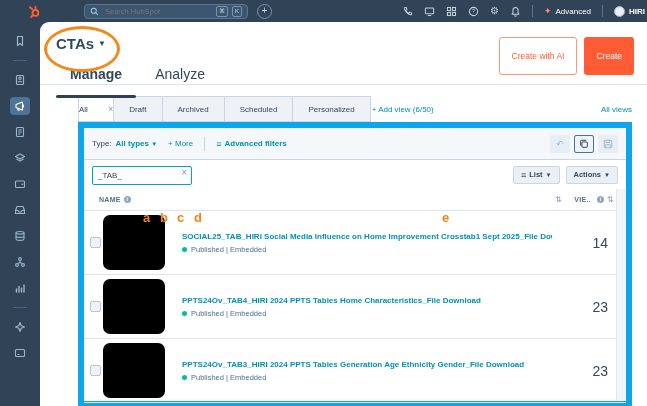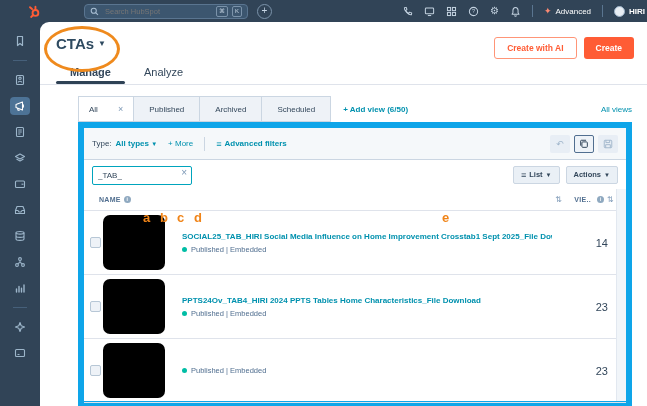--- a/index.html
+++ b/index.html
@@ -35,35 +35,35 @@
   .sdiv{width:14px;height:1px;background:#46607a;margin:2px 0}
 
   
   .main{position:absolute;left:40px;top:22px;right:0;bottom:0;background:#fff;border-top-left-radius:9px}
   .titlewrap{position:absolute;left:16px;top:13px;display:flex;align-items:center;gap:4px;color:#2e4a60}
   .title{font-size:15px;font-weight:bold}
   .tcaret{font-size:8px}
   .ellipse{position:absolute;left:4px;top:4px;width:70px;height:40px;border:3px solid #ef8a1d;border-radius:50%;pointer-events:none;z-index:5}
 
   .hdrbtns{position:absolute;right:13px;top:15px;display:flex;gap:7px}
-  .btn{height:22px;border-radius:3px;font-size:8.5px;font-weight:bold;display:flex;align-items:center;padding:0 12px;box-sizing:border-box}
+  .btn{height:38px;border-radius:3px;font-size:8.5px;font-weight:normal;display:flex;align-items:center;padding:0 12px;box-sizing:border-box}
   .btn.ghost{border:1px solid #ff9577;color:#ff5c35;background:#fff}
   .btn.solid{background:#ff5c35;color:#fff}
 
   .ptabs{position:absolute;left:30px;top:44px;display:flex;gap:33px;z-index:2}
-  .ptab{font-size:11px;color:#33475b;position:relative;padding-bottom:6px}
+  .ptab{font-size:14px;color:#33475b;position:relative;padding-bottom:16px}
   .ptab.active{font-weight:bold}
   .ptab.active::after{content:"";position:absolute;left:-14px;right:-14px;bottom:0;height:3px;background:#2f4255;border-radius:2px}
   .tabline{position:absolute;left:0;right:0;top:62px;height:1px;background:#dfe3eb}
 
   .strip{position:absolute;left:38px;right:15px;top:74px;height:26px;display:flex;align-items:stretch;font-size:8px}
   .vtab{border:1px solid #cbd6e2;background:#eef2f7;display:flex;align-items:center;padding:0 15px;margin-left:-1px;color:#33475b}
-  .vtab.active{background:#fff;z-index:1;margin-left:0;padding:0 10px;gap:20px}
+  .vtab.active{background:#fff;z-index:1;margin-left:0;padding:0 0;gap:20px}
   .vtab .x{color:#7c98b6;font-size:9px}
-  .addview{margin-left:12px;align-self:center;color:#0091ae;font-weight:bold}
+  .addview{margin-left:1px;align-self:center;color:#0091ae;font-weight:normal}
   .allviews{margin-left:auto;align-self:center;color:#0091ae;font-weight:normal}
 
   .card{position:absolute;left:38px;right:15px;top:100px;bottom:-1px;border:6px solid #0ea5e9;background:#fff}
   .filterbar{height:31px;background:#f5f8fa;border-bottom:1px solid #cbd6e2;display:flex;align-items:center;
              padding:0 8px;gap:11px;font-size:8px;color:#33475b}
   .teal{color:#0091ae;font-weight:bold}
   .tcaret2{color:#0091ae;font-size:6px}
   .fdiv{width:1px;height:14px;background:#cbd6e2}
   .afilt{display:flex;align-items:center;gap:3px}
   .iconbtns{margin-left:auto;display:flex;gap:4px}
@@ -90,21 +90,21 @@
   .sp{flex:1}
   .vhead{display:flex;align-items:center;gap:3px;margin-left:12px;padding-right:12px}
 
   .trow{height:63px;border-bottom:1px solid #dfe3eb;display:flex;align-items:center;padding-left:6px}
   .cb{width:11px;height:11px;border:1px solid #b7c7d6;background:#eef2f7;border-radius:2px;flex:none;box-sizing:border-box}
   .thumb{width:62px;height:55px;background:#000;border-radius:7px;margin-left:2px;flex:none}
   .rinfo{flex:1;min-width:0;margin-left:17px;display:flex;flex-direction:column;gap:4px;padding-right:6px}
   .rname{font-size:8px;font-weight:bold;color:#0091ae;white-space:nowrap;overflow:hidden}
   .rmeta{display:flex;align-items:center;gap:4px;font-size:7.5px;color:#516f90}
   .dot{width:5px;height:5px;border-radius:50%;background:#00bda5;flex:none}
-  .rviews{width:50px;text-align:right;font-size:11px;color:#33475b;padding-right:18px;flex:none}
+  .rviews{width:50px;text-align:right;font-size:14px;color:#33475b;padding-right:18px;flex:none}
   .gutter{position:absolute;right:0;top:61px;bottom:0;width:9px;background:#f1f5f9;border-left:1px solid #e2e8f0}
   .partial{height:9px;display:flex;padding-left:19px}
   .pthumb{width:62px;height:8px;background:#e9eef4;border-radius:7px 7px 0 0;margin-top:3px}
 
   .letters span{position:absolute;font-size:13px;font-weight:bold;color:#f08418;z-index:6;pointer-events:none}
   .la{left:103px;top:188px}.lb{left:120px;top:188px}.lc{left:137px;top:188px}.ld{left:154px;top:188px}.le{left:402px;top:188px}
 </style>
 </head>
 <body>
 
@@ -264,23 +264,24 @@
     <span class="ptab active">Manage</span>
     <span class="ptab">Analyze</span>
   </div>
   <div class="tabline"></div>
 
   <div class="strip">
     <span class="vtab active">
       <span>All</span>
       <span class="x">×</span>
     </span>
-    <span class="vtab">Published</span>
+    <span class="vtab">Draft</span>
     <span class="vtab">Archived</span>
     <span class="vtab">Scheduled</span>
+    <span class="vtab">Personalized</span>
     <span class="addview">+ Add view (6/50)</span>
     <span class="allviews">All views</span>
   </div>
 
   <div class="card">
 
     <div class="filterbar">
       <span>Type:</span>
       <span class="teal" style="margin-left:-7px">
         <span>All types</span>
@@ -364,20 +365,21 @@
           <span>Published | Embedded</span>
         </span>
       </span>
       <span class="rviews">23</span>
     </div>
 
     <div class="trow">
       <span class="cb"></span>
       <span class="thumb"></span>
       <span class="rinfo">
+        <span class="rname">PPTS24Ov_TAB3_HIRI 2024 PPTS Tables Generation Age Ethnicity Gender_File Download</span>
         <span class="rmeta">
           <span class="dot"></span>
           <span>Published | Embedded</span>
         </span>
       </span>
       <span class="rviews">23</span>
     </div>
 
     <div class="partial">
       <span class="pthumb"></span>

